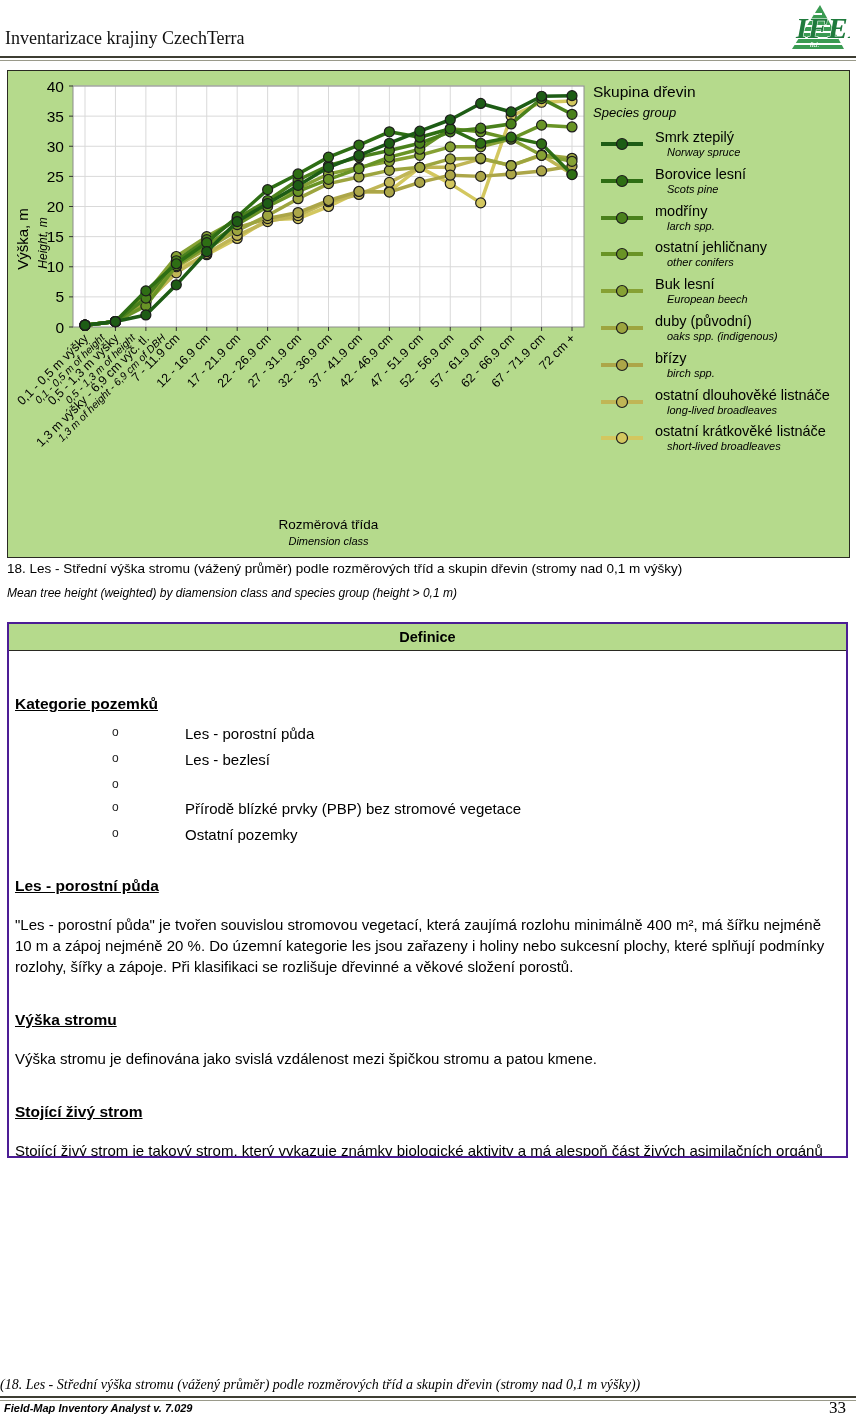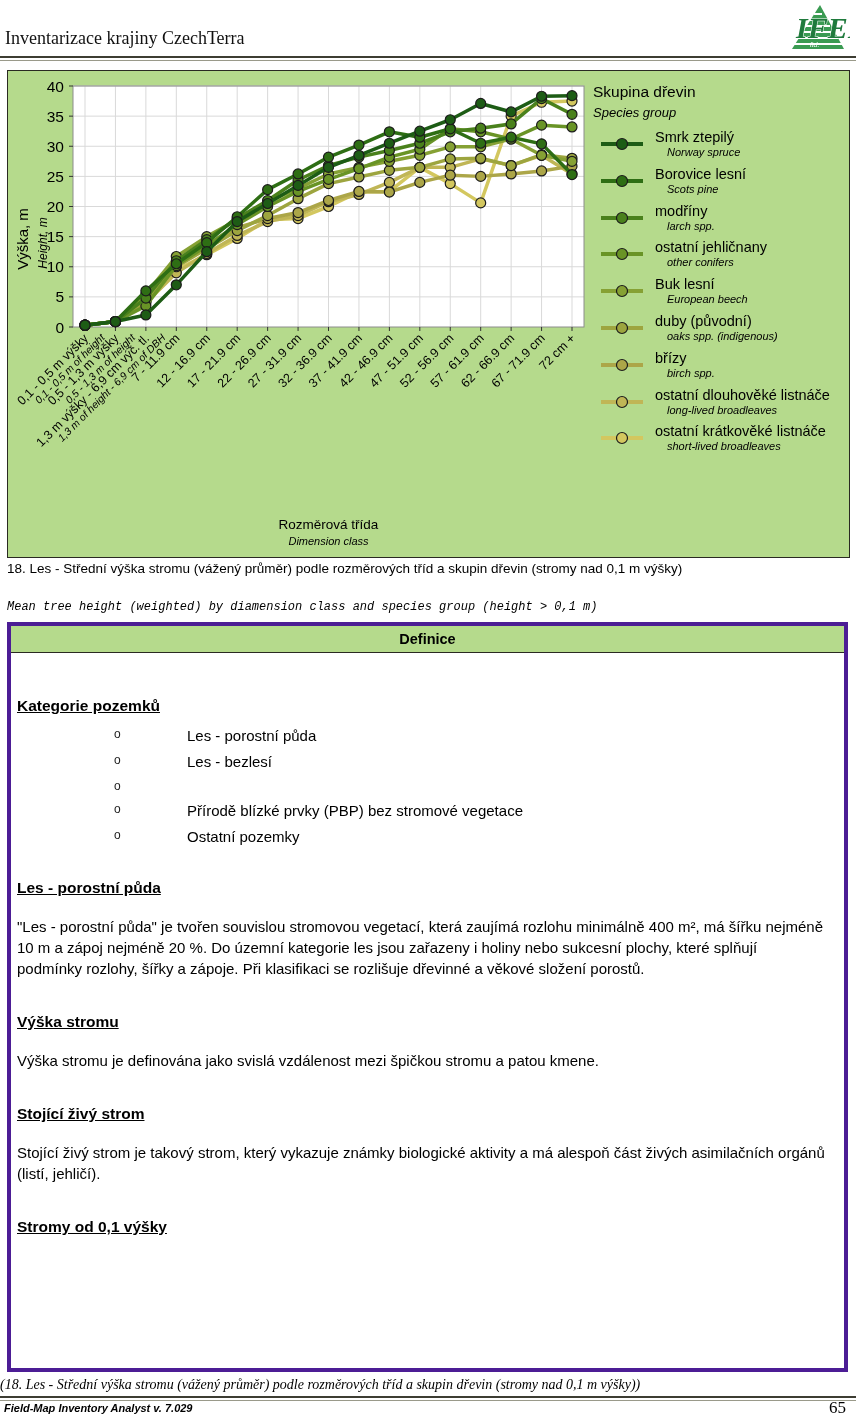--- a/index.html
+++ b/index.html
@@ -22,25 +22,25 @@
   #legend{position:absolute;left:585px;top:12px;width:254px;height:460px;}
   .legend-title{font-size:15.5px;color:#000;}
   .legend-sub{font-size:13px;font-style:italic;margin-top:4px;}
   .legend-entry{position:absolute;left:0;width:254px;height:36px;}
   .legend-marker{position:absolute;left:6px;top:8px;}
   .legend-cs{position:absolute;left:62px;top:0;font-size:14.5px;white-space:nowrap;}
   .legend-en{position:absolute;left:74px;top:17px;font-size:11px;font-style:italic;white-space:nowrap;}
 
   
   .chart-caption{position:absolute;left:7px;top:561px;font-size:13.5px;}
-  .chart-caption-en{position:absolute;left:7px;top:600px;font-size:12px;font-style:italic;font-family:Liberation Mono, monospace;}
+  .chart-caption-en{position:absolute;left:7px;top:586px;font-size:12px;font-style:italic;}
 
   
-  .def-box{position:absolute;left:7px;top:622px;width:841px;height:750px;
-           border:4px solid #4c1d95;background:#fff;box-sizing:border-box;overflow:hidden;}
+  .def-box{position:absolute;left:7px;top:622px;width:841px;height:536px;
+           border:2px solid #4c1d95;background:#fff;box-sizing:border-box;overflow:hidden;}
   .def-header{height:26px;line-height:26px;background:#b5da8c;border-bottom:1px solid #2a2a22;
               text-align:center;font-weight:bold;font-size:14.5px;}
   .def-content{padding:0 18px 0 6px;}
   .def-section h3{font-size:15.5px;font-weight:bold;text-decoration:underline;margin:34px 0 0 0;}
   .def-section:first-child h3{margin-top:44px;}
   .def-section p{font-size:15px;line-height:1.4;margin:19px 0 0 0;}
   .def-section ul{list-style:none;margin:12px 0 0 0;padding:0;}
   .def-section li{display:flex;margin-top:9px;font-size:15px;}
   .def-section li .bullet{width:73px;margin-left:97px;font-size:12px;color:#222;}
   .def-section li .bullet::before{content:"o";}
@@ -495,15 +495,15 @@
         </section>
         <section class="def-section">
           <h3>Stromy od 0,1 výšky</h3>
         </section>
       </div>
   </div>
 
   <div class="foot-caption">(18. Les - Střední výška stromu (vážený průměr) podle rozměrových tříd a skupin dřevin (stromy nad 0,1 m výšky))</div>
   <div class="footer-rule"></div>
   <div class="footer-app">Field-Map Inventory Analyst v. 7.029</div>
-  <div class="footer-page">65</div>
+  <div class="footer-page">33</div>
 
 </div>
 
 </body></html>

